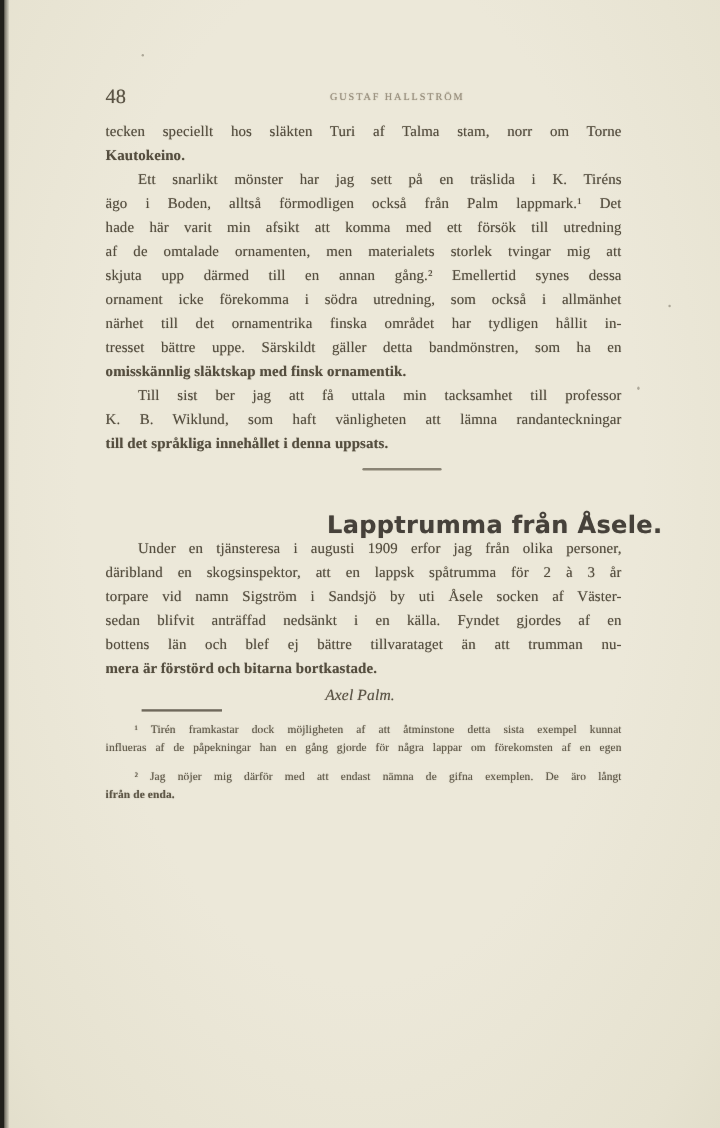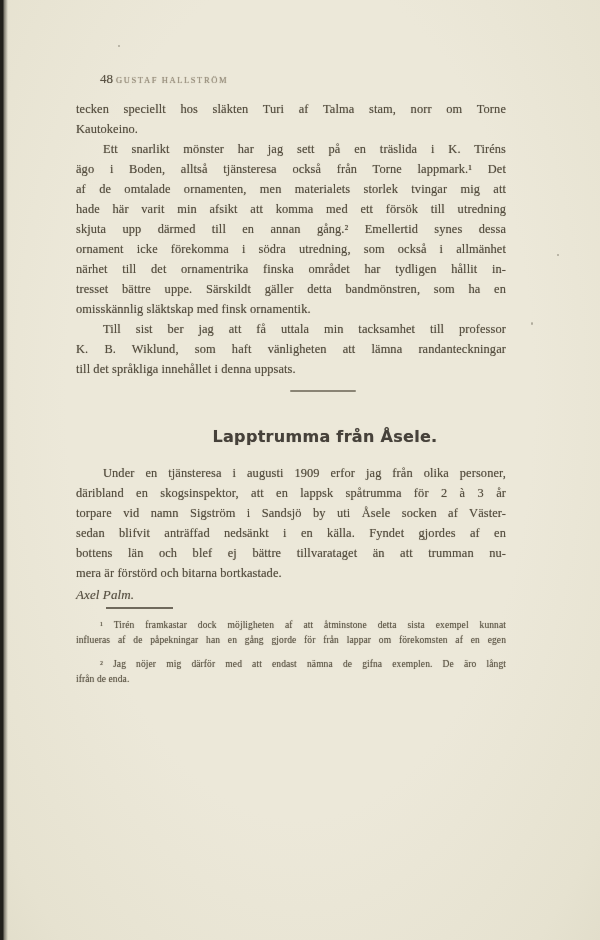--- a/index.html
+++ b/index.html
@@ -7,46 +7,46 @@
     position:relative;width:600px;height:940px;overflow:hidden;
     background:radial-gradient(ellipse at 50% 42%, #ece8d9 55%, #e6e2d0 90%, #e2decb 100%);
     font-family:"Liberation Serif", serif;
   }
   .edge{
     position:absolute;left:0;top:0;bottom:0;width:8px;
     background:linear-gradient(90deg,#21201b 0px,#21201b 3px,#7b786c 4px,rgba(123,120,108,0) 8px);
   }
   .speck{position:absolute;border-radius:50%;background:rgba(110,104,90,.5);filter:blur(.5px);}
   .header{position:absolute;top:71px;left:88px;width:430px;height:18px;}
-  .pagenum{position:absolute;left:12px;top:0;font-size:13px;color:#5a5344;text-shadow:0 0 .7px rgba(90,83,68,.6);}
+  .pagenum{position:absolute;left:0;top:0;font-size:17px;color:#5a5344;text-shadow:0 0 .7px rgba(90,83,68,.6);}
   .running{
-    position:absolute;left:0;right:0;top:4px;text-align:left;transform:translateX(28px);
+    position:absolute;left:0;right:0;top:4px;text-align:center;transform:translateX(28px);
     font-size:8.5px;letter-spacing:1.6px;color:#9b9280;text-shadow:0 0 1px rgba(155,146,128,.9);
   }
   .column{
-    position:absolute;left:76px;top:99px;width:430px;
+    position:absolute;left:88px;top:99px;width:430px;
     font-size:12.4px;line-height:20px;color:#554e3f;
     text-shadow:0 0 .8px rgba(85,78,63,.55);letter-spacing:.1px;
   }
   .para{margin:0;}
   .line{text-align:justify;text-align-last:justify;height:20px;overflow:hidden;}
-  .line-last{text-align-last:left;}
+  .line-last{text-align-last:left;font-weight:bold;}
   .ind .line:first-child{text-indent:27px;}
   .divider{
     width:66px;height:2px;margin:11px auto 0;transform:translateX(32px);
     background:#8a8475;border-radius:1px;filter:blur(.3px);
   }
   .heading{
-    margin:35px 0 0;text-align:center;transform:translateX(34px);
-    font-family:"DejaVu Sans", sans-serif;font-weight:700;font-size:16px;
+    margin:35px 0 0;text-align:right;transform:translateX(34px);
+    font-family:"DejaVu Sans", sans-serif;font-weight:700;font-size:20px;
     letter-spacing:.3px;color:#46413a;text-shadow:0 0 .7px rgba(70,65,58,.5);
   }
-  .sectpara{margin-top:16px;}
+  .sectpara{margin-top:0;}
   .signature{
-    margin-top:4px;text-align:left;padding-right:6px;
+    margin-top:4px;text-align:center;padding-right:6px;
     font-style:italic;font-size:13px;color:#5b5446;line-height:16px;
   }
   .fnsep{width:67px;height:1.5px;margin:4px 0 0 30px;background:#6f695c;filter:blur(.2px);}
   .fn{
     margin-top:9px;font-size:9.5px;line-height:15px;color:#5f5848;
     text-shadow:0 0 1px rgba(95,88,72,.6);
   }
   .fn .line{height:15px;}
   .fn .line:first-child{text-indent:24px;}
 </style>
@@ -64,23 +64,23 @@
     <span class="running">GUSTAF HALLSTRÖM</span>
   </div>
 
   <div class="column">
     <div class="para">
         <div class="line">tecken speciellt hos släkten Turi af Talma stam, norr om Torne</div>
         <div class="line line-last">Kautokeino.</div>
       </div>
     <div class="para ind">
         <div class="line">Ett snarlikt mönster har jag sett på en träslida i K. Tiréns</div>
-        <div class="line">ägo i Boden, alltså tjänsteresa också från Torne lappmark.¹ Det</div>
+        <div class="line">ägo i Boden, alltså förmodligen också från Palm lappmark.¹ Det</div>
+        <div class="line">hade här varit min afsikt att komma med ett försök till utredning</div>
         <div class="line">af de omtalade ornamenten, men materialets storlek tvingar mig att</div>
-        <div class="line">hade här varit min afsikt att komma med ett försök till utredning</div>
         <div class="line">skjuta upp därmed till en annan gång.² Emellertid synes dessa</div>
         <div class="line">ornament icke förekomma i södra utredning, som också i allmänhet</div>
         <div class="line">närhet till det ornamentrika finska området har tydligen hållit in-</div>
         <div class="line">tresset bättre uppe. Särskildt gäller detta bandmönstren, som ha en</div>
         <div class="line line-last">omisskännlig släktskap med finsk ornamentik.</div>
       </div>
     <div class="para ind">
         <div class="line">Till sist ber jag att få uttala min tacksamhet till professor</div>
         <div class="line">K. B. Wiklund, som haft vänligheten att lämna randanteckningar</div>
         <div class="line line-last">till det språkliga innehållet i denna uppsats.</div>
@@ -98,20 +98,20 @@
         <div class="line">bottens län och blef ej bättre tillvarataget än att trumman nu-</div>
         <div class="line line-last">mera är förstörd och bitarna bortkastade.</div>
       </div>
 
     <div class="signature">Axel Palm.</div>
 
     <div class="fnsep"></div>
 
     <div class="para fn">
         <div class="line">¹ Tirén framkastar dock möjligheten af att åtminstone detta sista exempel kunnat</div>
-        <div class="line">influeras af de påpekningar han en gång gjorde för från lappar om förekomsten af en egen</div>
+        <div class="line">influeras af de påpekningar han en gång gjorde för några lappar om förekomsten af en egen</div>
       </div>
     <div class="para fn">
         <div class="line">² Jag nöjer mig därför med att endast nämna de gifna exemplen. De äro långt</div>
         <div class="line line-last">ifrån de enda.</div>
       </div>
   </div>
 </div>
 
 </body></html>

